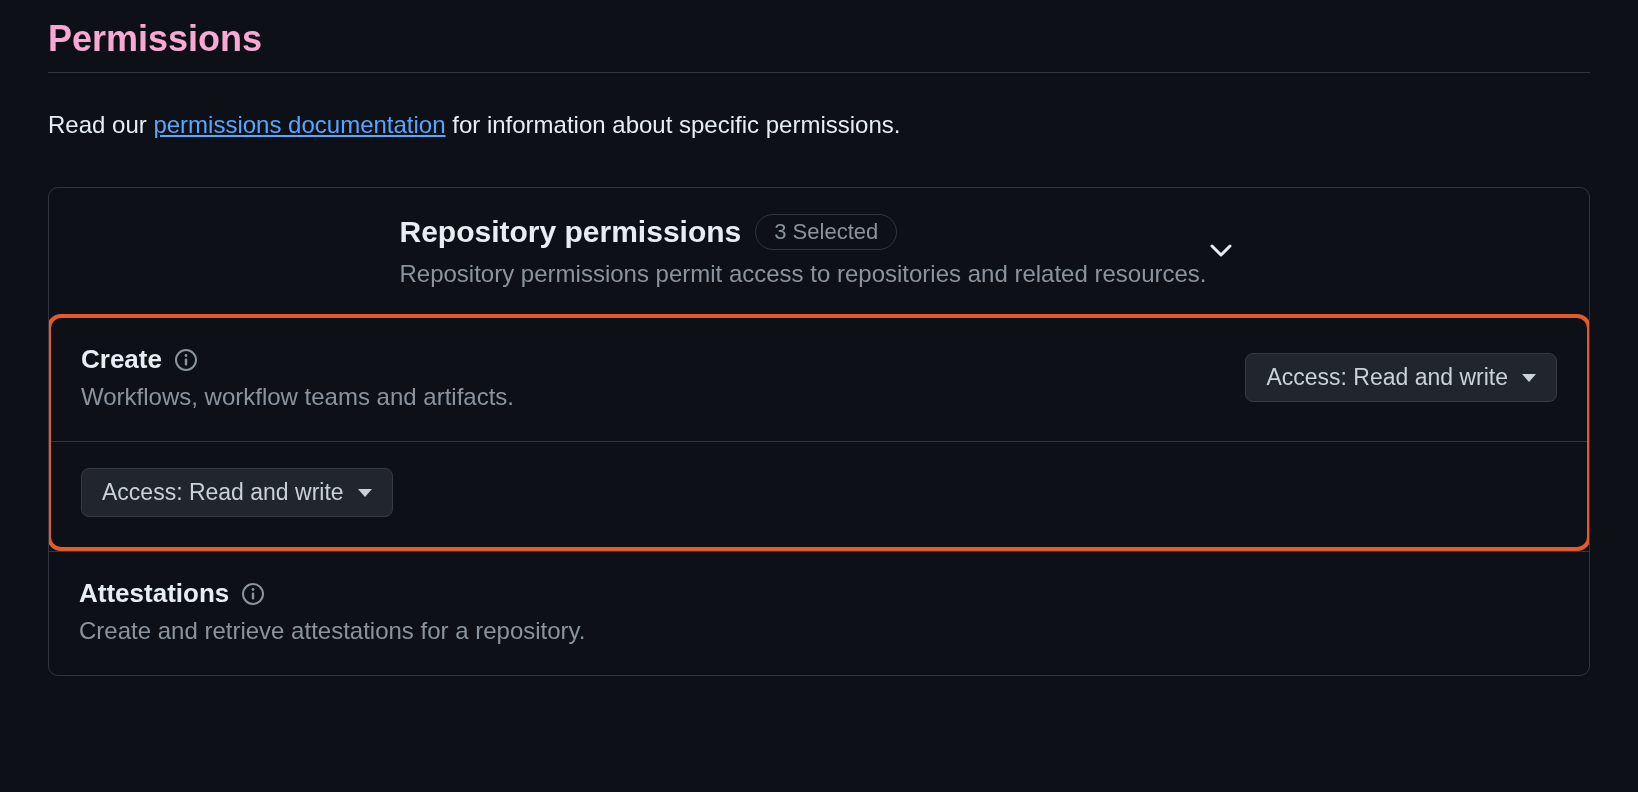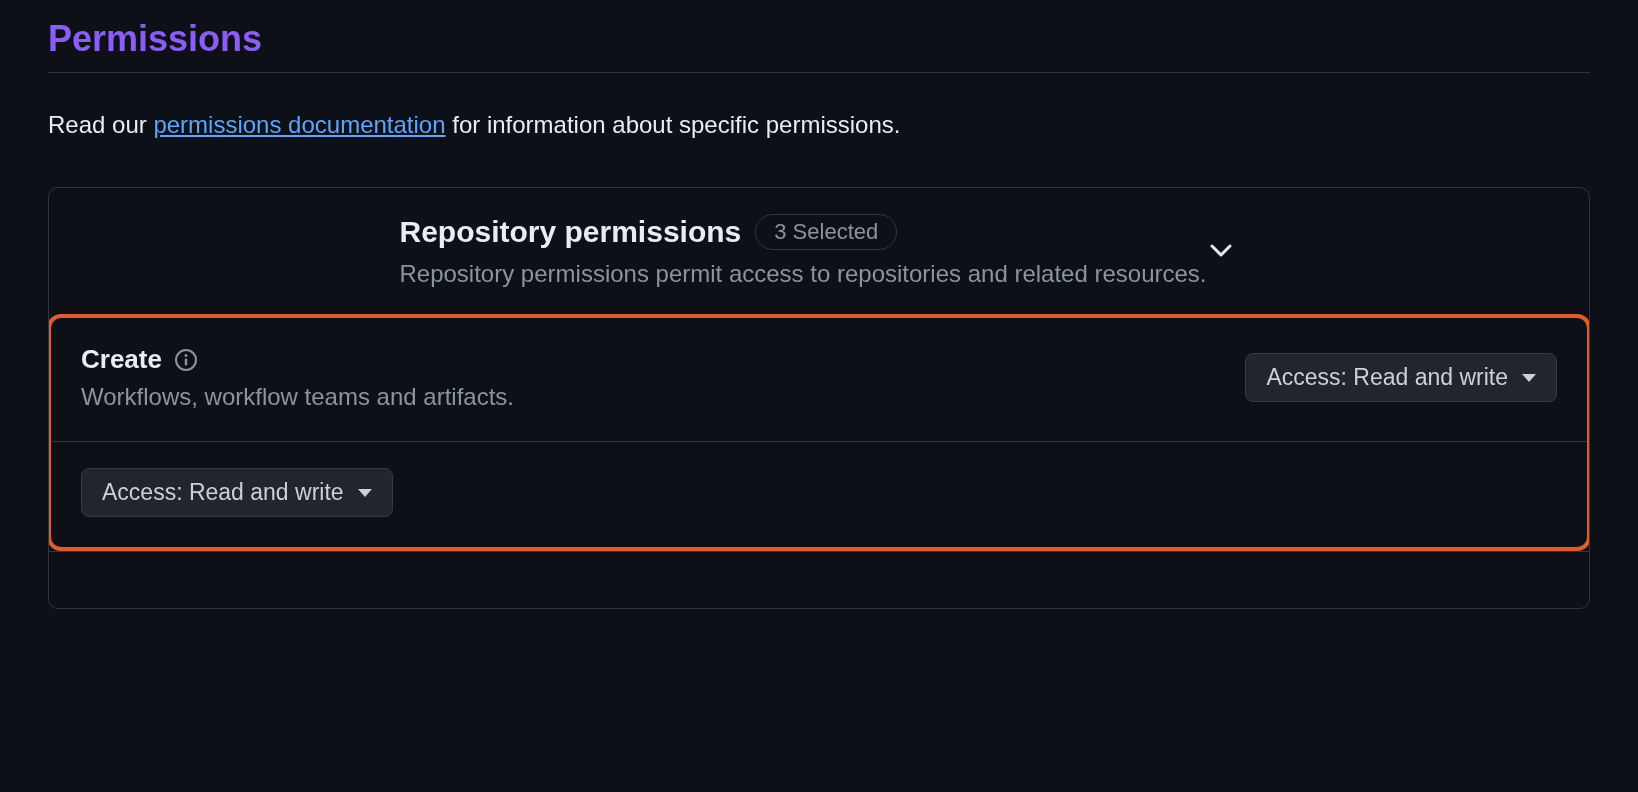--- a/index.html
+++ b/index.html
@@ -10,21 +10,21 @@
     width: 1638px;
     height: 792px;
     overflow: hidden;
   }
   .container {
     padding: 18px 48px 0 48px;
   }
   .page-title {
     font-size: 36px;
     font-weight: 600;
-    color: #8b5cf6;
+    color: #f9a8d4;
     padding-bottom: 12px;
     border-bottom: 1px solid #30363d;
     margin-bottom: 38px;
   }
   .intro {
     font-size: 24px;
     color: #e6edf3;
     margin-bottom: 48px;
   }
   .intro a {
@@ -190,16 +190,29 @@
 
       <div class="perm-row">
         <button class="access-btn">
           <span>Access: Read and write</span>
           <span class="caret"></span>
         </button>
       </div>
     </div>
 
     <div class="perm-row">
+      <div class="perm-left">
+        <div class="perm-title-row">
+          <span class="perm-title">Attestations</span>
+          <span class="info-icon">
+            <svg width="24" height="24" viewBox="0 0 24 24" fill="none">
+                <circle cx="12" cy="12" r="10" stroke="#8b949e" stroke-width="2"></circle>
+                <circle cx="12" cy="7.5" r="1.4" fill="#8b949e"></circle>
+                <rect x="10.8" y="10.5" width="2.4" height="7" rx="1" fill="#8b949e"></rect>
+              </svg>
+          </span>
+        </div>
+        <div class="perm-desc">Create and retrieve attestations for a repository.</div>
+      </div>
     </div>
 
   </div>
 </div>
 
 </body></html>

